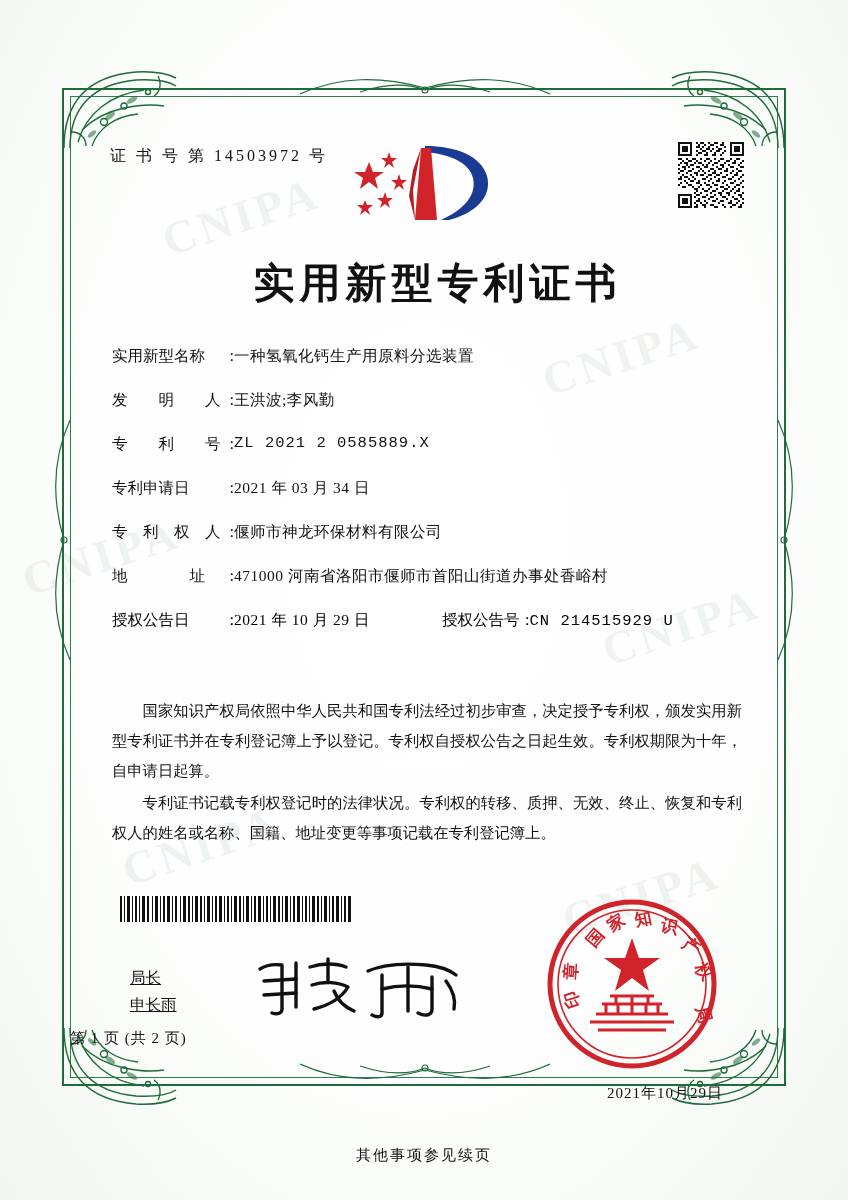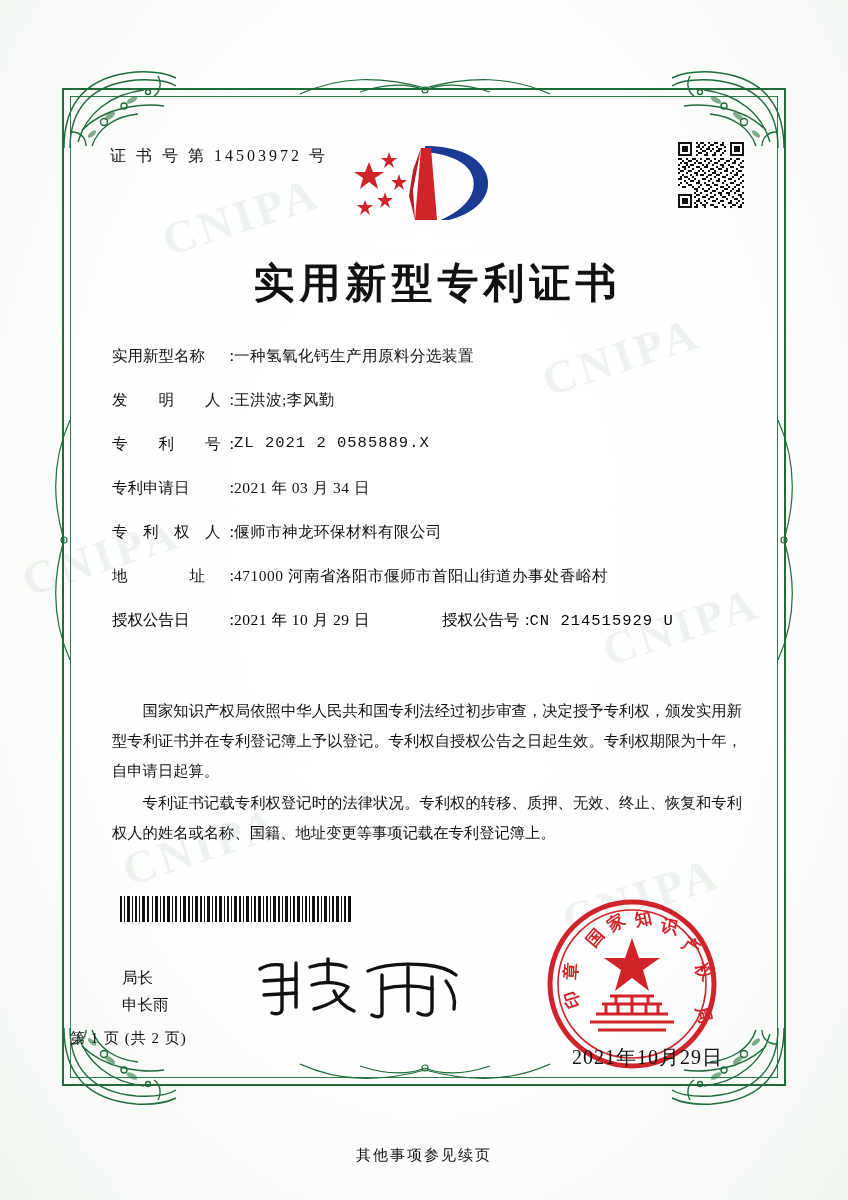--- a/index.html
+++ b/index.html
@@ -148,41 +148,42 @@
   .paragraphs p { margin: 0 0 2px 0; text-indent: 2em; }
 
   .barcode {
     position: absolute;
     left: 50px; top: 800px;
     width: 232px; height: 26px;
   }
 
   .sign-block {
     position: absolute;
-    left: 52px; top: 868px;
+    left: 60px; top: 868px;
     font-size: 15.5px;
     line-height: 27px;
     color: #111;
+    text-decoration: underline;
   }
 
   .signature {
     position: absolute;
     left: 180px; top: 855px;
     width: 220px; height: 70px;
   }
 
   .seal {
     position: absolute;
     right: 58px; top: 800px;
     width: 176px; height: 176px;
   }
   .seal-date {
     position: absolute;
-    right: 55px; top: 948px;
-    font-size: 20px;
+    right: 55px; top: 988px;
+    font-size: 15px;
     color: #111;
     letter-spacing: 1px;
   }
 
   .page-no {
     position: absolute;
     left: 0; right: 0; bottom: 30px;
     text-align: left;
     font-size: 15px;
     color: #111;

